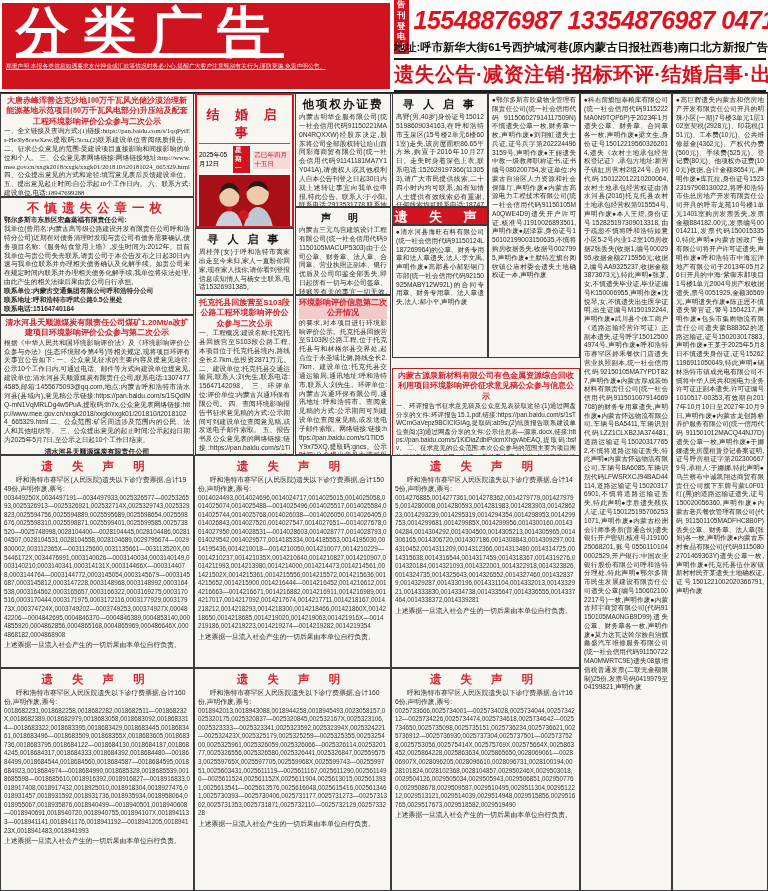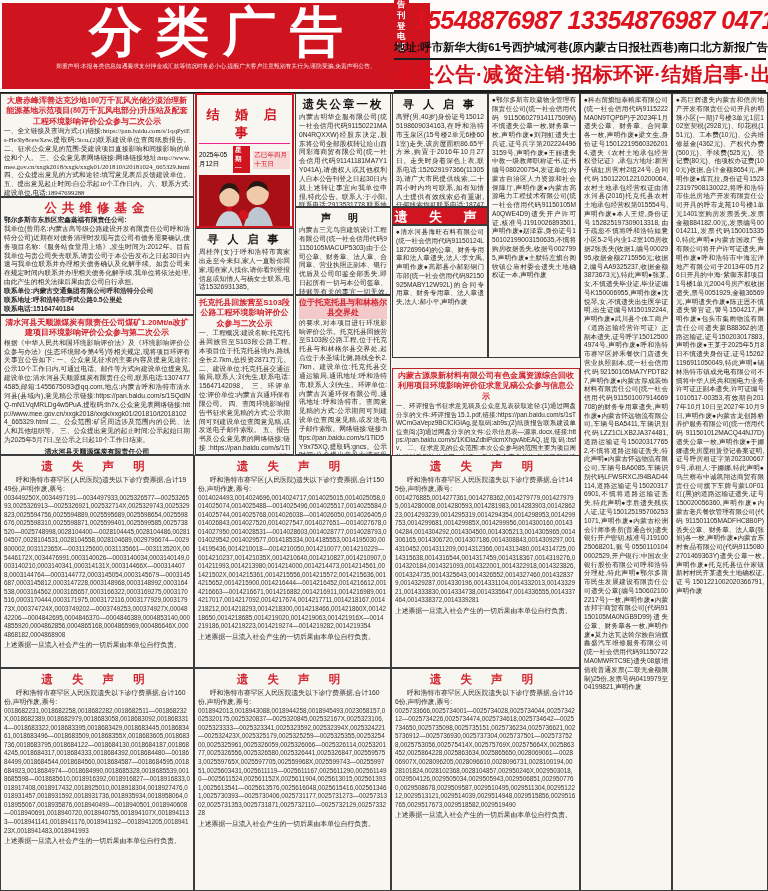--- a/index.html
+++ b/index.html
@@ -1,20 +1,20 @@
 <!DOCTYPE html>
 <html><head>
 <meta charset="utf-8">
 <style>
   html,body{margin:0;padding:0;}
   body{font-family:"Liberation Sans","DejaVu Sans",sans-serif;background:#d8d6d2;}
   .page{position:relative;width:768px;height:891px;margin:0 auto;background:#f6f4ef;overflow:hidden;}
   
   .hdr{position:absolute;left:0;top:0;width:768px;height:92px;background:#fdfcfa;border-bottom:2px solid #1c1c1c;}
-  .redbox{position:absolute;left:2px;top:3px;width:428px;height:86px;background:#cf1420;color:#fff;text-align:center;overflow:hidden;}
+  .redbox{position:absolute;left:2px;top:3px;width:388px;height:86px;background:#cf1420;color:#fff;overflow:hidden;text-decoration:underline;}
   .masthead{font-size:53px;font-weight:900;letter-spacing:14px;line-height:1.05;margin-top:1px;text-indent:14px;}
   .tagline{font-size:11.5px;font-weight:700;letter-spacing:1px;margin-top:2px;}
   .fineprint{font-size:5.8px;opacity:.92;margin-top:2px;padding:0 4px;white-space:nowrap;}
   .hdr-right{position:absolute;left:394px;top:2px;width:372px;height:88px;}
   .phonerow{display:flex;align-items:center;height:37px;}
   .phonelabel{background:#cf1420;color:#fff;font-size:8.5px;font-weight:700;width:22px;line-height:1.25;padding:2px 3px;text-align:center;margin-right:5px;}
   .phones{color:#e0121e;font-size:25px;font-weight:900;letter-spacing:-.5px;font-style:italic;white-space:nowrap;}
   .addr{font-size:11.3px;font-weight:700;color:#111;white-space:nowrap;margin-top:1px;}
   .cats{font-size:20px;font-weight:900;color:#d8101c;letter-spacing:.5px;border-top:2px solid #1c1c1c;border-bottom:2px solid #1c1c1c;padding:1px 0 2px 0;margin-top:3px;white-space:nowrap;}
   .bus{font-size:13px;font-weight:800;color:#111;margin-top:2px;white-space:nowrap;}
@@ -59,21 +59,21 @@
       <div class="bus">乘车路线:地铁1号线到人民会堂站下车(东北角)或3、4、19、59、56公交</div>
     </div>
   </div>
 
   <div class="blk" style="left:0;top:93px;width:194px;height:104px;font-family:Liberation Serif, serif;">
     <div class="rt">大唐赤峰浑善达克沙地100万千瓦风光储沙漠治理新能源基地示范项目(80万千瓦风电部分)升压站及配套工程环境影响评价公众参与二次公示</div>
     <div class="body">一、全文链接及查询方式:(1)链接:https://pan.baidu.com/s/1qqPyiEs-He3ly8cewXzw,提取码:5tcu,(2)联系建设单位查阅纸质报告。 二、征求公众意见的范围:受建设项目直接影响和间接影响的单位和个人。 三、公众意见表网络链接:网络链接地址:http://www.mee.gov.cn/xxgk2018/xxgk/xxgk01/201810/t20181024_665329.html 四、公众提出意见的方式和途径:填写意见表后反馈建设单位。 五、提出意见起止时间:自公示起10个工作日内。 六、联系方式:建设单位,电话:18947699288</div>
   </div>
 
   <div class="blk" style="left:0;top:197px;width:194px;height:118px;">
-    <div class="rt-big">公共维修基金</div>
+    <div class="rt-big">不慎遗失公章一枚</div>
     <div class="body" style="font-weight:800;">鄂尔多斯市东胜区宏鑫蒸福有限责任公司:</div>
     <div class="body">我单位(曾用名:内蒙古高等级公路建设开发有限责任公司呼和浩特分公司)近期在对债务清理时发现与贵公司有债务需要确认,债务项目名称:《服务站食堂用上墙》,发生时间为:2012年。目前我单位与贵公司失去联系,请贵公司于本公告发布之日起30日内速与我单位联系并办理相关债务确认及化解手续。如贵公司未在规定时间内联系并办理相关债务化解手续,我单位将依法处理,由此产生的相关法律后果由贵公司自行承担。</div>
     <div class="body" style="font-weight:700;">联系单位:内蒙古交通集团有限公司呼和浩特分公司</div>
     <div class="body" style="font-weight:700;">联系地址:呼和浩特市呼武公路0.5公里处</div>
     <div class="body" style="font-weight:700;">联系电话:15164740184</div>
 
   </div>
 
   <div class="blk" style="left:0;top:315px;width:194px;height:140px;">
     <div class="rt">清水河县天顺源煤炭有限责任公司煤矿1.20Mt/a改扩建项目环境影响评价公众参与第二次公示</div>
@@ -109,31 +109,31 @@
     <div class="body">周桂萍(女)于呼和浩特市离家出走至今未归,家人一直盼你回家,现在家人找你,请你看到登报信息或知情人与杨女士联系,电话15326931385。</div>
   </div>
 
   <div class="blk" style="left:195px;top:295px;width:99px;height:160px;">
     <div class="rt">托克托县回族营至S103段公路工程环境影响评价公众参与二次公示</div>
     <div class="body">一、工程概况:建设名称:托克托县回族营至S103段公路工程,本项目位于托克托县境内,路线全长2.7km,总投资2871万元。 二、建设单位:托克托县交通运输局,联系人:刘先生,联系电话:15647142098。 三、环评单位:评价单位:内蒙古兴通环保有限公司。 四、查阅环境影响报告书征求意见稿的方式:公示期间可到建设单位查阅意见稿,或发送电子邮件索取。 五、报告书及公众意见表的网络链接:链接:https://pan.baidu.com/s/1TiD_5Y9x75XQAq7KZ-q3w,提取码:gncs。 六、公众提出意见的主要方式和途径:电话、信件、电子邮件等形式,自公示起十个工作日。</div>
 
   </div>
 
   <div class="blk" style="left:295px;top:93px;width:96px;height:114px;">
-    <div class="bt" style="font-size:11.5px;letter-spacing:2px;">遗失公章一枚</div>
+    <div class="bt" style="font-size:11.5px;letter-spacing:2px;">他项权办证费</div>
     <div class="body">内蒙古明华企服有限公司(统一社会信用代码91150221MA0N4RQXXW)经股东决定,股东将公司全部股权转让给山西同彩海商贸有限公司(统一社会信用代码91141181MA7Y1Y041A),请债权人或其他权利人自本公告刊登之日起30日内就上述转让事宜向我单位申报,特此公告。联系人:于小阳,联系电话:2913531778,联系地址:山西省祁县义乌国际商贸金融中心15号。</div>
   </div>
 
   <div class="blk" style="left:295px;top:207px;width:96px;height:88px;">
     <div class="bt">声  明</div>
     <div class="body">内蒙古三元鸟营建筑设计工程有限公司(统一社会信用代码91150105MACUP5303)由于公司公章、财务章、法人章、合同章、营业执照正副本、银行优盾及公司印鉴全部丢失,即日起所有一切与本公司签章、转账等有关的事宜一切无效,本公司不承担相关法律责任,特此声明。</div>
   </div>
 
   <div class="blk" style="left:295px;top:295px;width:96px;height:160px;">
-    <div class="rt" style="background:#f3c9c9;">位于托克托县与和林格尔县交界处</div>
+    <div class="rt" style="background:#f3c9c9;">环境影响评价信息第二次公开情况</div>
     <div class="body">的要求,对本项目进行环境影响评价公示。托克托县回族营至S103段公路工程,位于托克托县与和林格尔县交界处,起点位于永圣域北侧,路线全长2.7km。建设单位:托克托县交通运输局,通讯地址:呼和浩特市,联系人:刘先生。环评单位:内蒙古兴通环保有限公司,通讯地址:呼和浩特市。查阅意见稿的方式:公示期间可到建设单位查阅意见稿,或发送电子邮件索取。网络链接:链接:https://pan.baidu.com/s/1TiD5Y9x75XQ,提取码:gncs。公示时间:公众提出意见方式可采用电话等联系方式,截止时间为公示结束。</div>
 
   </div>
 
   <div class="blk" style="left:392px;top:93px;width:96px;height:114px;">
     <div class="bt" style="font-size:11px;letter-spacing:3px;">寻 人 启 事</div>
     <div class="body">高野(男,40岁)身份证号150125198609034163,在呼和浩特市玉泉区(15号楼2单元6楼601室)走失,该房屋面积86.65平方米,购置于2016年10月27日。走失时身着深色上衣,联系电话:152629197366(113053),请广大市民提供线索,二十四小时内均可联系,如有知情人士提供有效线索必有重谢,任何线索均可联系电话:18747996887。2025年5月12日</div>
   </div>
 
   <div class="blk" style="left:392px;top:207px;width:96px;height:18px;padding:0;">

